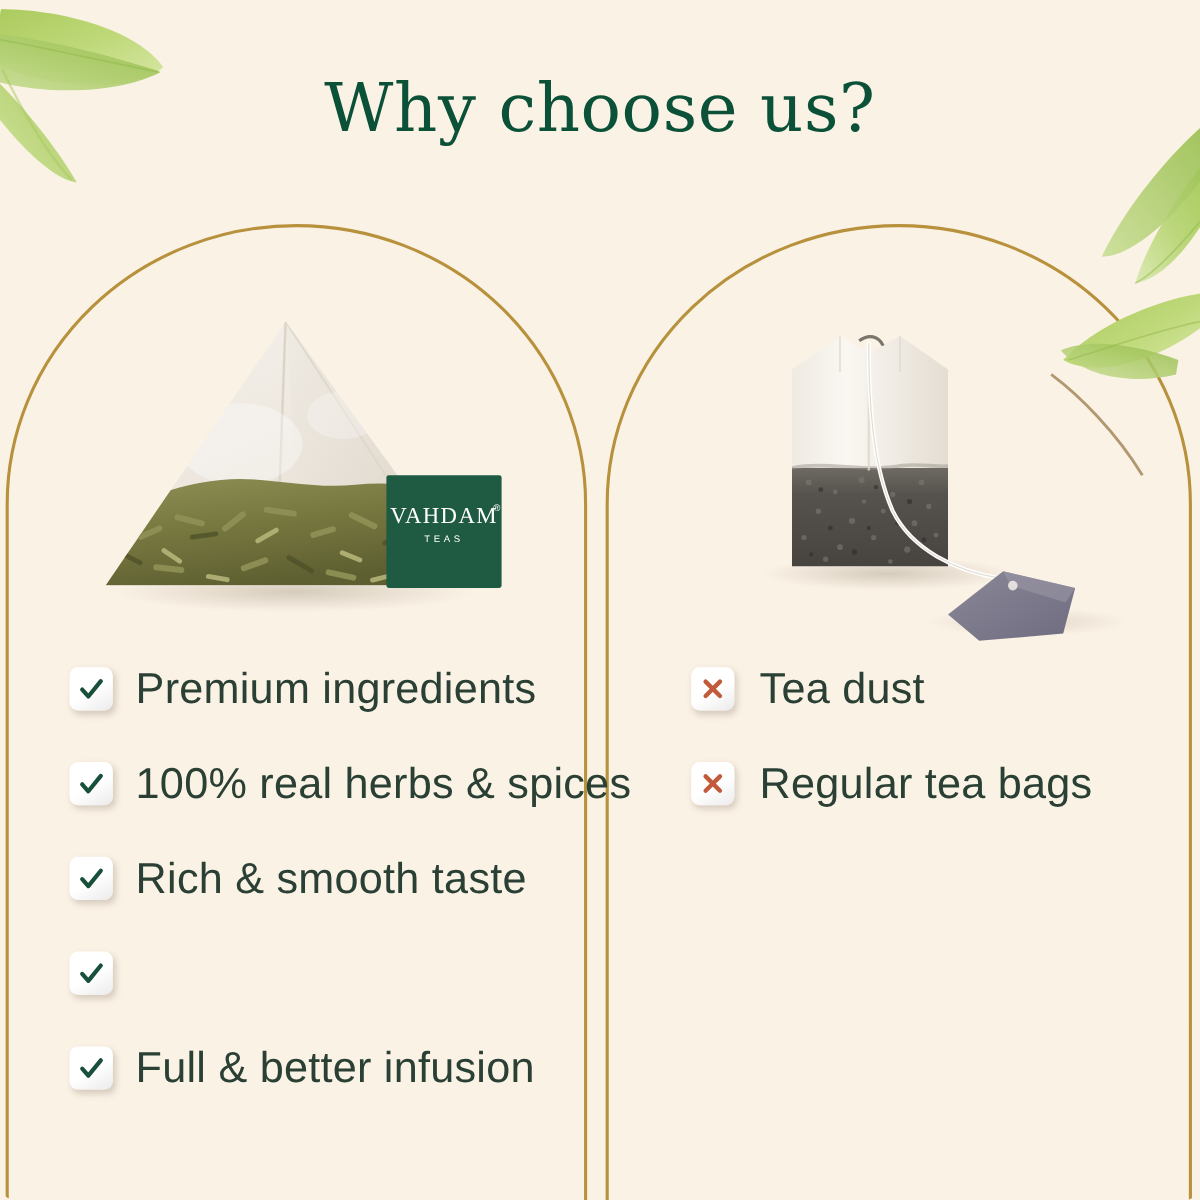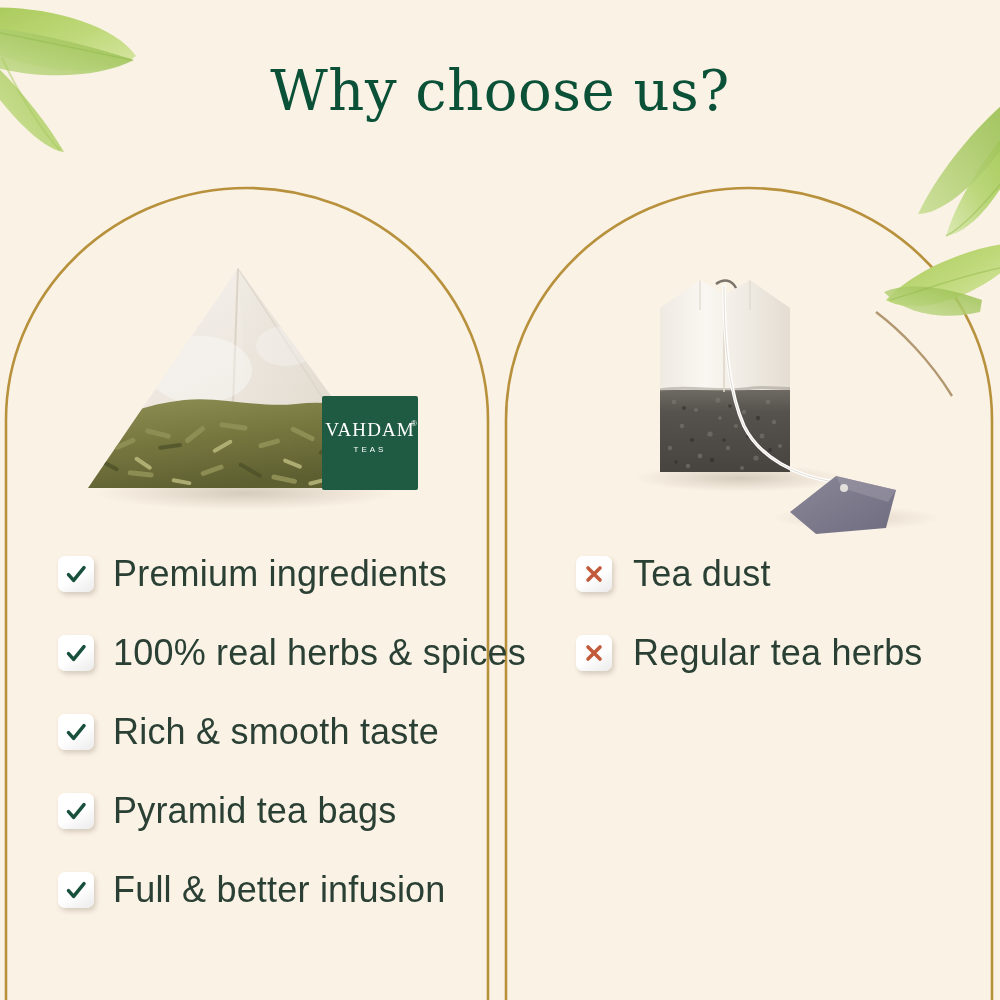--- a/index.html
+++ b/index.html
@@ -2,21 +2,21 @@
 <html><head>
 <meta charset="utf-8">
 <style>
   html,body{margin:0;padding:0;}
   body{
     width:1000px;height:1000px;overflow:hidden;
     background:#FBF2E6;
     font-family:"Liberation Sans", sans-serif;
     position:relative;
   }
-  .stage{position:absolute;inset:0;width:1000px;height:1000px;overflow:hidden;}
+  .stage{position:absolute;inset:0;width:1000px;height:1000px;overflow:hidden;border-radius:13px;}
 
   
   .leaf-layer{position:absolute;inset:0;pointer-events:none;}
 
   
   .title{
     position:absolute;top:58px;left:0;width:1000px;
     text-align:center;
     font-family:"DejaVu Serif", serif;
     font-size:56px;
@@ -284,21 +284,20 @@
           </svg>
       </span>
       <span class="row-label">Rich &amp; smooth taste</span>
     </div>
     <div class="row">
       <span class="mark">
         <svg width="24" height="24" viewBox="0 0 24 24">
             <path d="M4.5 12.6 L9.6 18.4 L20 5.6" fill="none" stroke="#19503B" stroke-width="3.5" stroke-linecap="round" stroke-linejoin="round"></path>
           </svg>
       </span>
-      <span class="row-label">Pyramid tea bags</span>
     </div>
     <div class="row">
       <span class="mark">
         <svg width="24" height="24" viewBox="0 0 24 24">
             <path d="M4.5 12.6 L9.6 18.4 L20 5.6" fill="none" stroke="#19503B" stroke-width="3.5" stroke-linecap="round" stroke-linejoin="round"></path>
           </svg>
       </span>
       <span class="row-label">Full &amp; better infusion</span>
     </div>
   </div>
@@ -311,17 +310,17 @@
           </svg>
       </span>
       <span class="row-label">Tea dust</span>
     </div>
     <div class="row">
       <span class="mark">
         <svg width="24" height="24" viewBox="0 0 24 24">
             <path d="M6 6 L18 18 M18 6 L6 18" fill="none" stroke="#C25B3C" stroke-width="3.6" stroke-linecap="round"></path>
           </svg>
       </span>
-      <span class="row-label">Regular tea herbs</span>
+      <span class="row-label">Regular tea bags</span>
     </div>
   </div>
 
 </div>
 
 </body></html>

